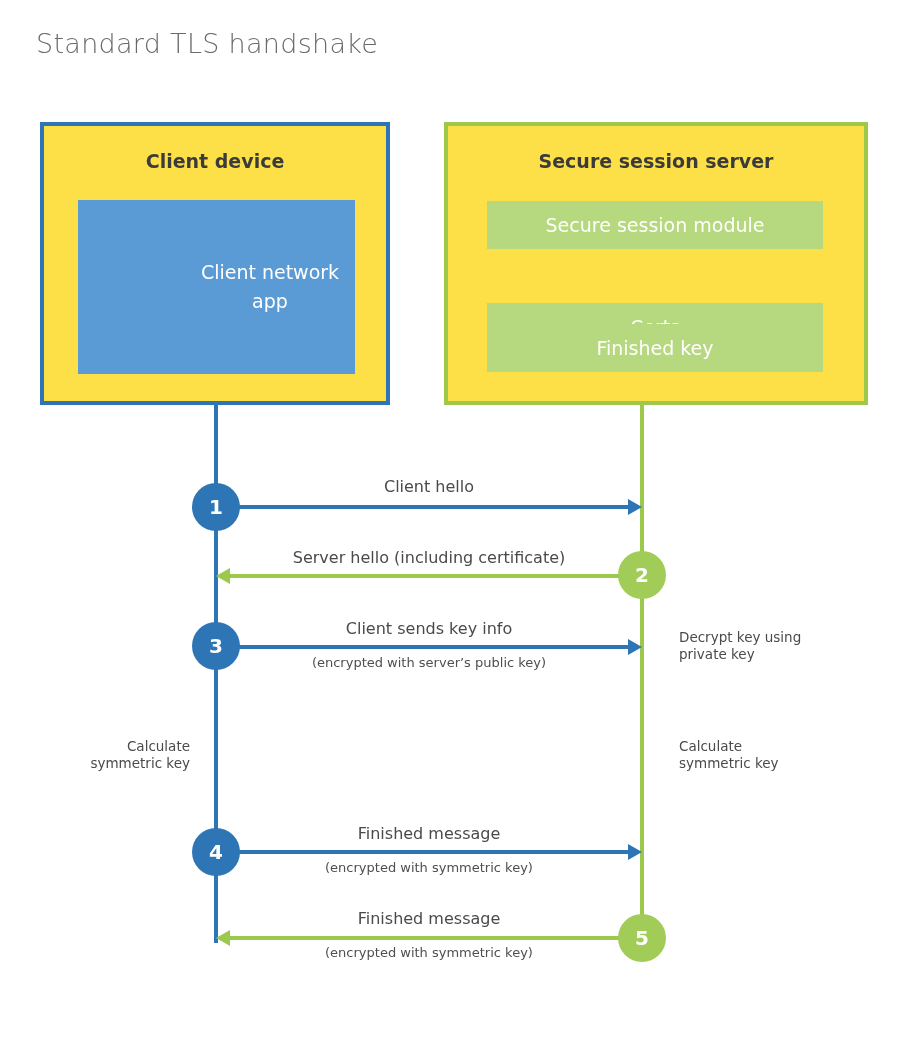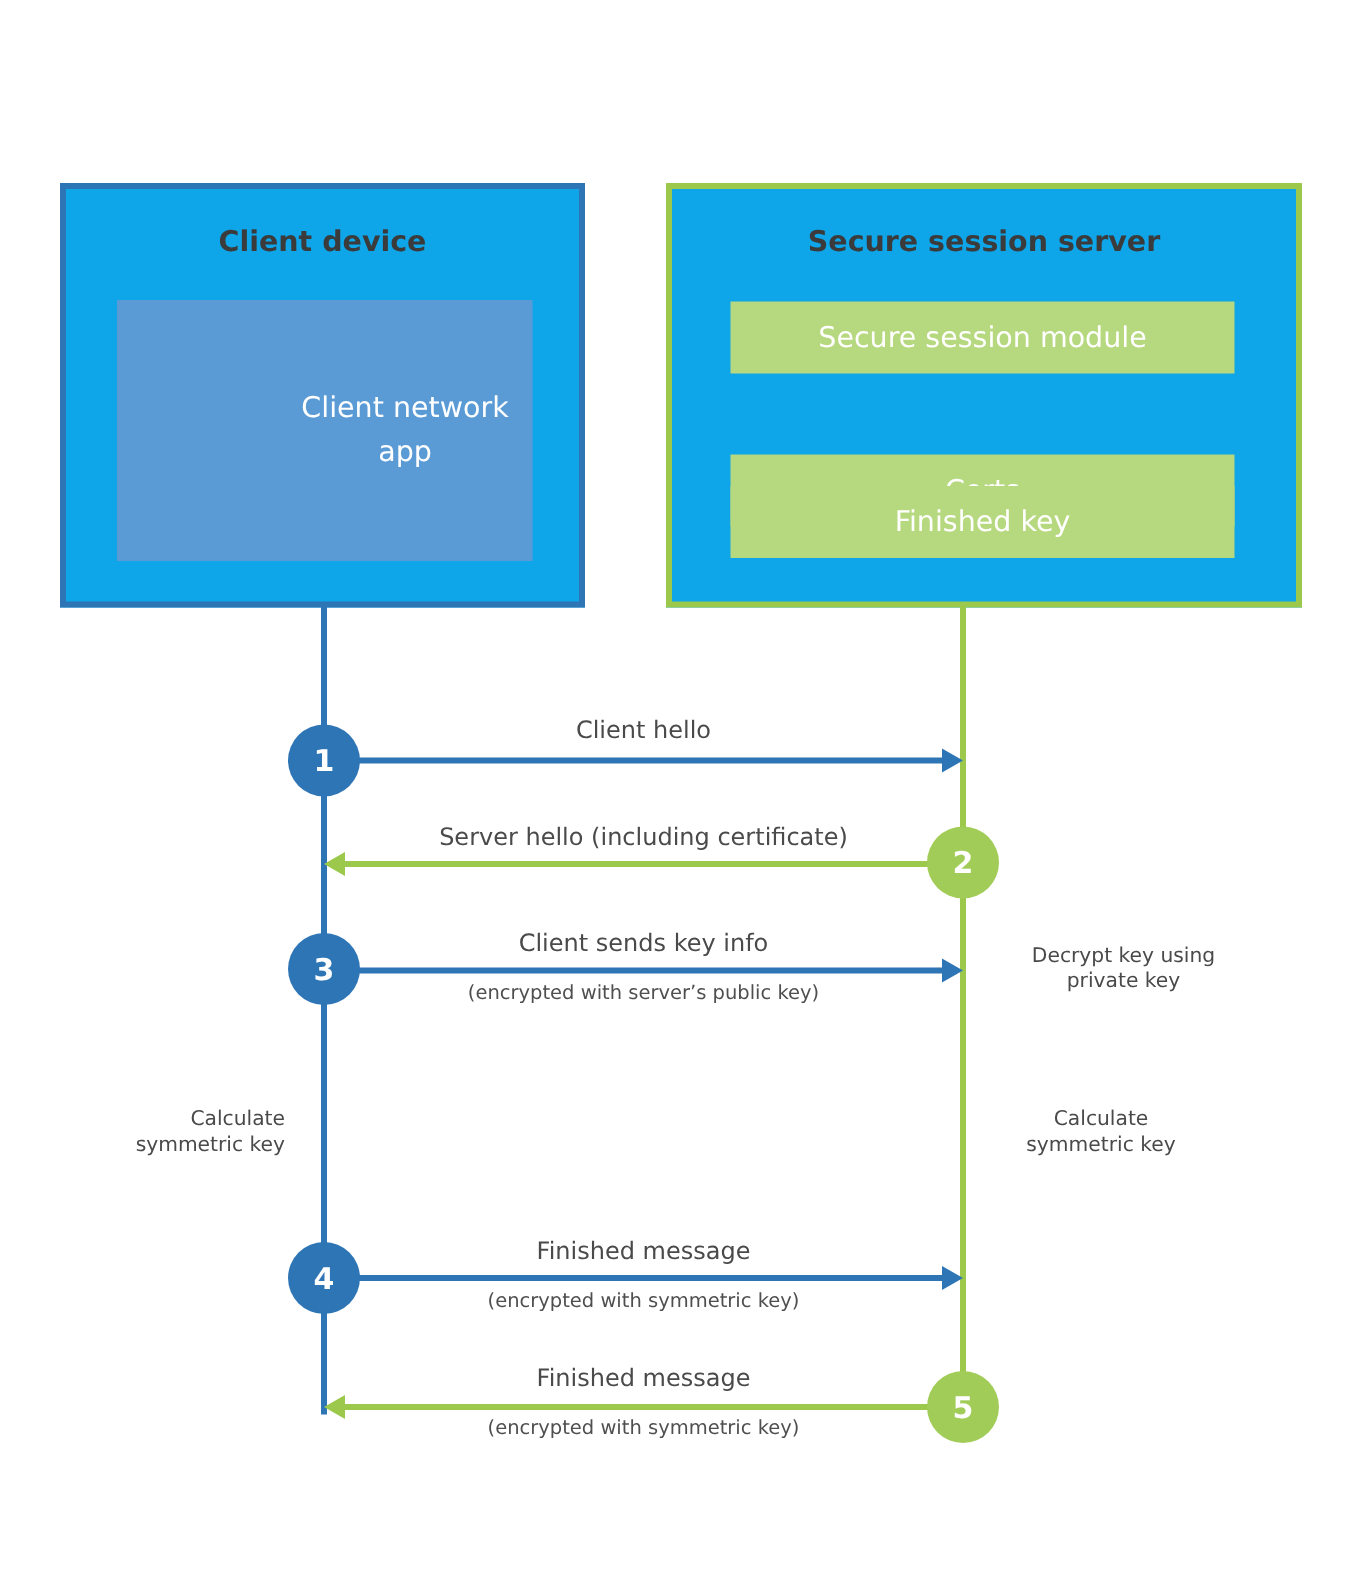--- a/index.html
+++ b/index.html
@@ -5,21 +5,21 @@
   html,body{margin:0;padding:0;background:#ffffff;}
   .canvas{
     position:relative;width:900px;height:1058px;background:#ffffff;
     font-family:"DejaVu Sans","Liberation Sans",sans-serif;overflow:hidden;
   }
   .title{
     position:absolute;left:36px;top:28px;margin:0;
     font-size:27px;font-weight:300;color:#6a6a6a;letter-spacing:.3px;
   }
   
-  .box{position:absolute;top:122px;height:283px;box-sizing:border-box;background:#0ea5e9;}
+  .box{position:absolute;top:122px;height:283px;box-sizing:border-box;background:#fde047;}
   .client-box{left:40px;width:350px;border:4px solid #2e75b6;}
   .server-box{left:444px;width:424px;border:4px solid #9cc84c;}
   .box-title{
     position:absolute;top:24px;left:0;width:100%;text-align:center;
     font-size:19px;font-weight:bold;color:#3b3b3b;
   }
   .client-app{
     position:absolute;left:34px;top:74px;width:277px;height:174px;
     background:#5b9bd5;color:#ffffff;display:flex;align-items:center;justify-content:flex-end;
     text-align:center;font-size:19px;line-height:1.55;
@@ -63,30 +63,31 @@
   }
   .flow-sublabel{
     position:absolute;left:429px;transform:translateX(-50%);
     font-size:13px;color:#4f4f4f;white-space:nowrap;
   }
   .fl-1{top:477px;} .fl-2{top:548px;}
   .fl-3{top:619px;} .fs-3{top:655px;}
   .fl-4{top:824px;} .fs-4{top:860px;}
   .fl-5{top:909px;} .fs-5{top:945px;}
   
-  .annot{position:absolute;font-size:13.5px;line-height:17px;color:#4a4a4a;text-align:center;}
+  .annot{position:absolute;font-size:13.5px;line-height:17px;color:#4a4a4a;}
   .annot.decrypt{left:679px;top:629px;width:140px;}
   .annot.calc-left{left:60px;top:738px;width:130px;text-align:right;}
   .annot.calc-right{left:679px;top:738px;width:110px;}
 </style>
 </head>
 <body>
 
 <div class="canvas">
 
+  <h1 class="title">Standard TLS handshake</h1>
 
   <div class="box client-box">
     <div class="box-title">Client device</div>
     <div class="client-app">
       <span>Client network app</span>
     </div>
   </div>
 
   <div class="box server-box">
     <div class="box-title">Secure session server</div>

